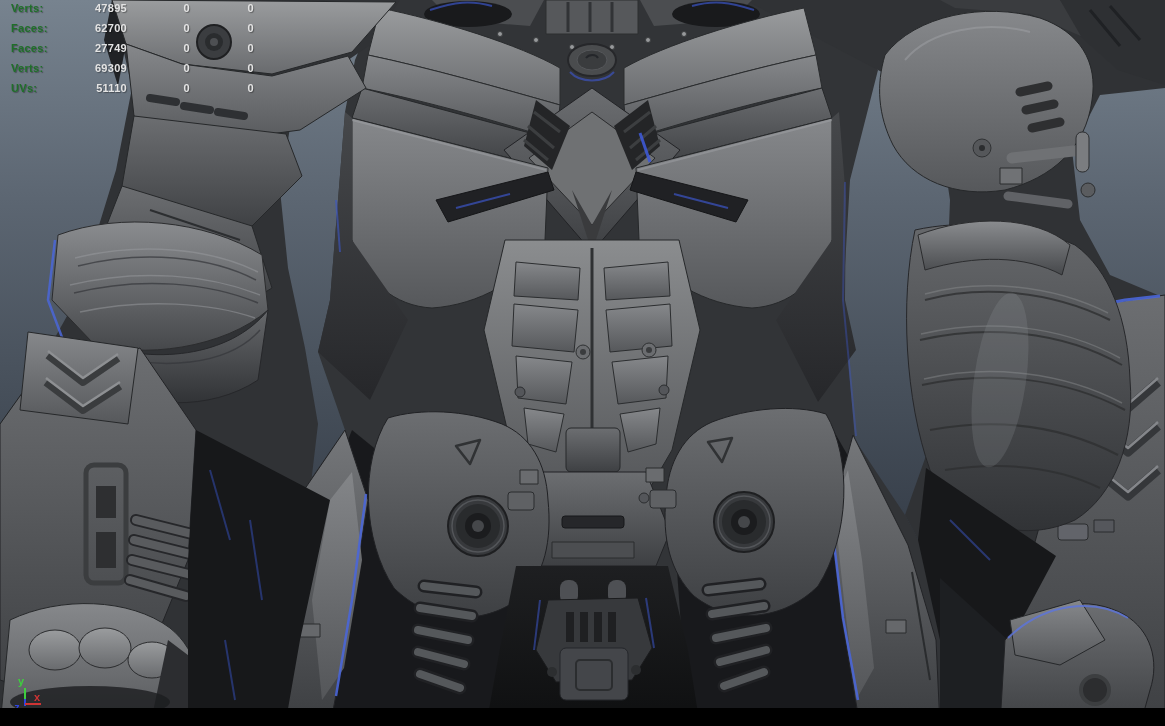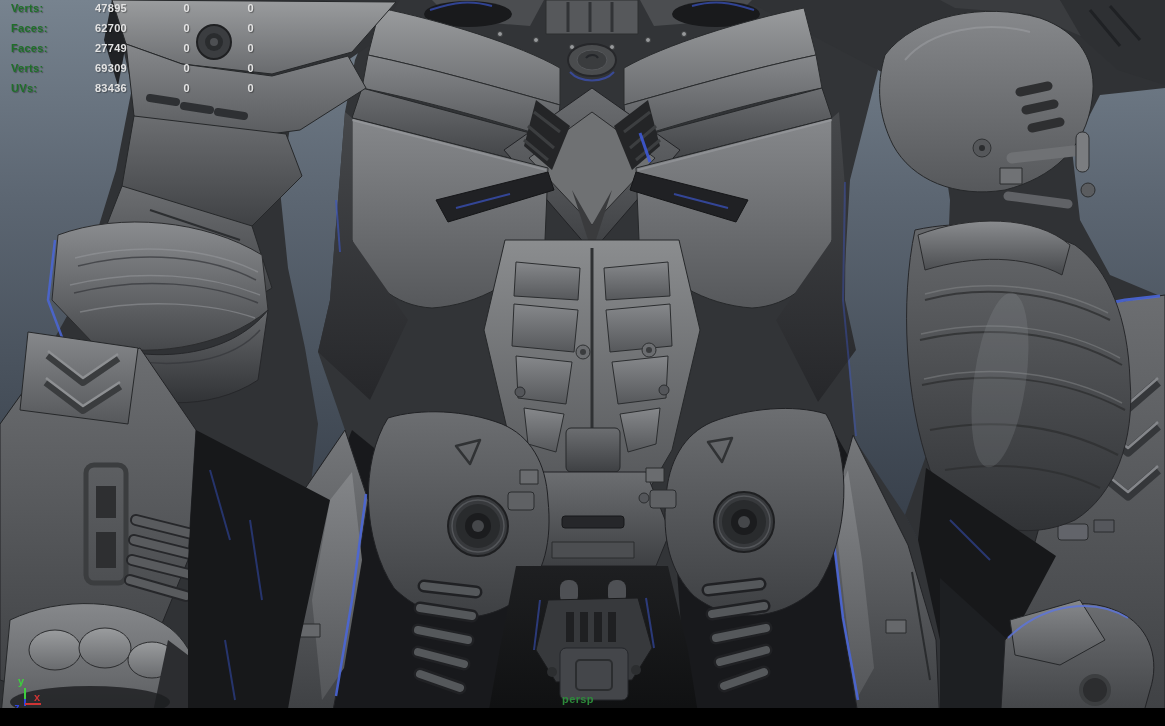--- a/index.html
+++ b/index.html
@@ -347,27 +347,26 @@
       <span class="hud-z2">0</span>
     </div>
     <div class="hud-row">
       <span class="hud-label">Verts:</span>
       <span class="hud-val">69309</span>
       <span class="hud-z1">0</span>
       <span class="hud-z2">0</span>
     </div>
     <div class="hud-row">
       <span class="hud-label">UVs:</span>
-      <span class="hud-val">83436</span>
+      <span class="hud-val">51110</span>
       <span class="hud-z1">0</span>
       <span class="hud-z2">0</span>
     </div>
   </div>
 
-  <div class="cam-label">persp</div>
 
   <svg class="gizmo" width="52" height="52" viewBox="0 0 52 52">
     <line x1="19" y1="33" x2="19" y2="18" stroke="#3ecf3e" stroke-width="2"></line>
     <line x1="19" y1="29" x2="19" y2="36" stroke="#2f45e0" stroke-width="2"></line>
     <line x1="19" y1="34" x2="35" y2="34" stroke="#d03434" stroke-width="2"></line>
     <text x="15" y="15" fill="#3ecf3e" text-anchor="middle">y</text>
     <text x="11" y="41" fill="#2f45e0" text-anchor="middle">z</text>
     <text x="31" y="31" fill="#d03434" text-anchor="middle">x</text>
   </svg>
 

